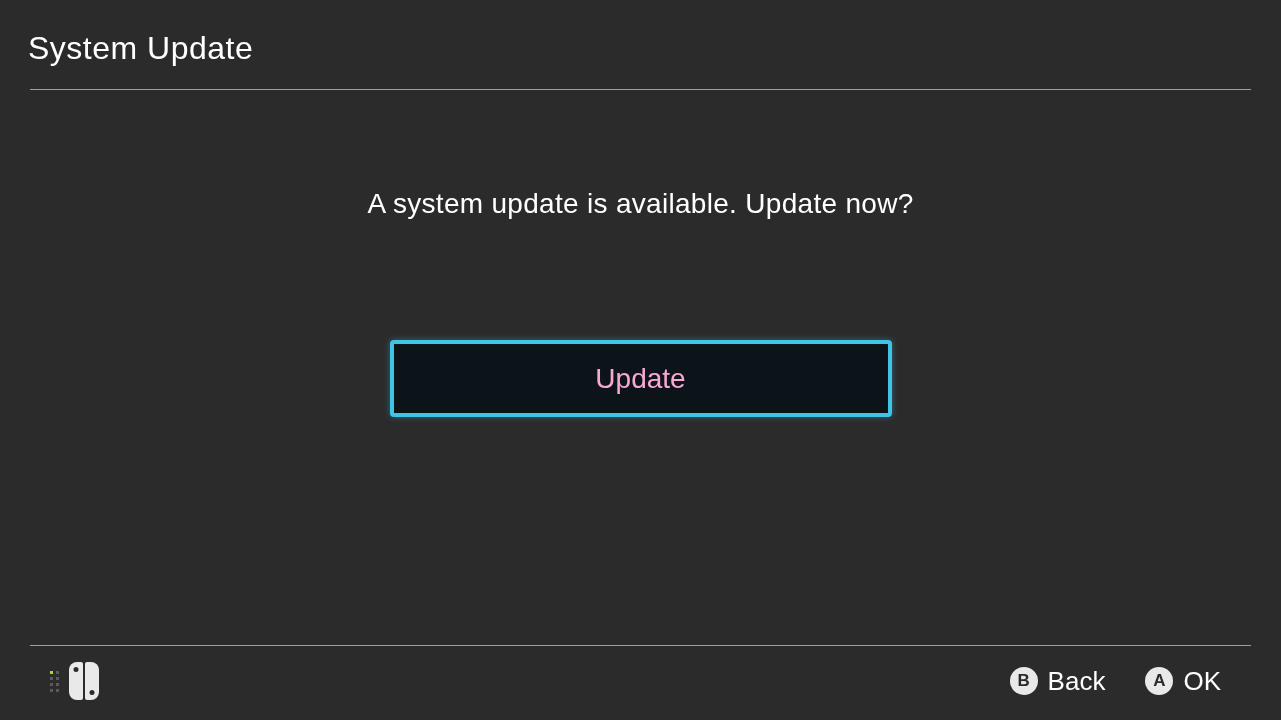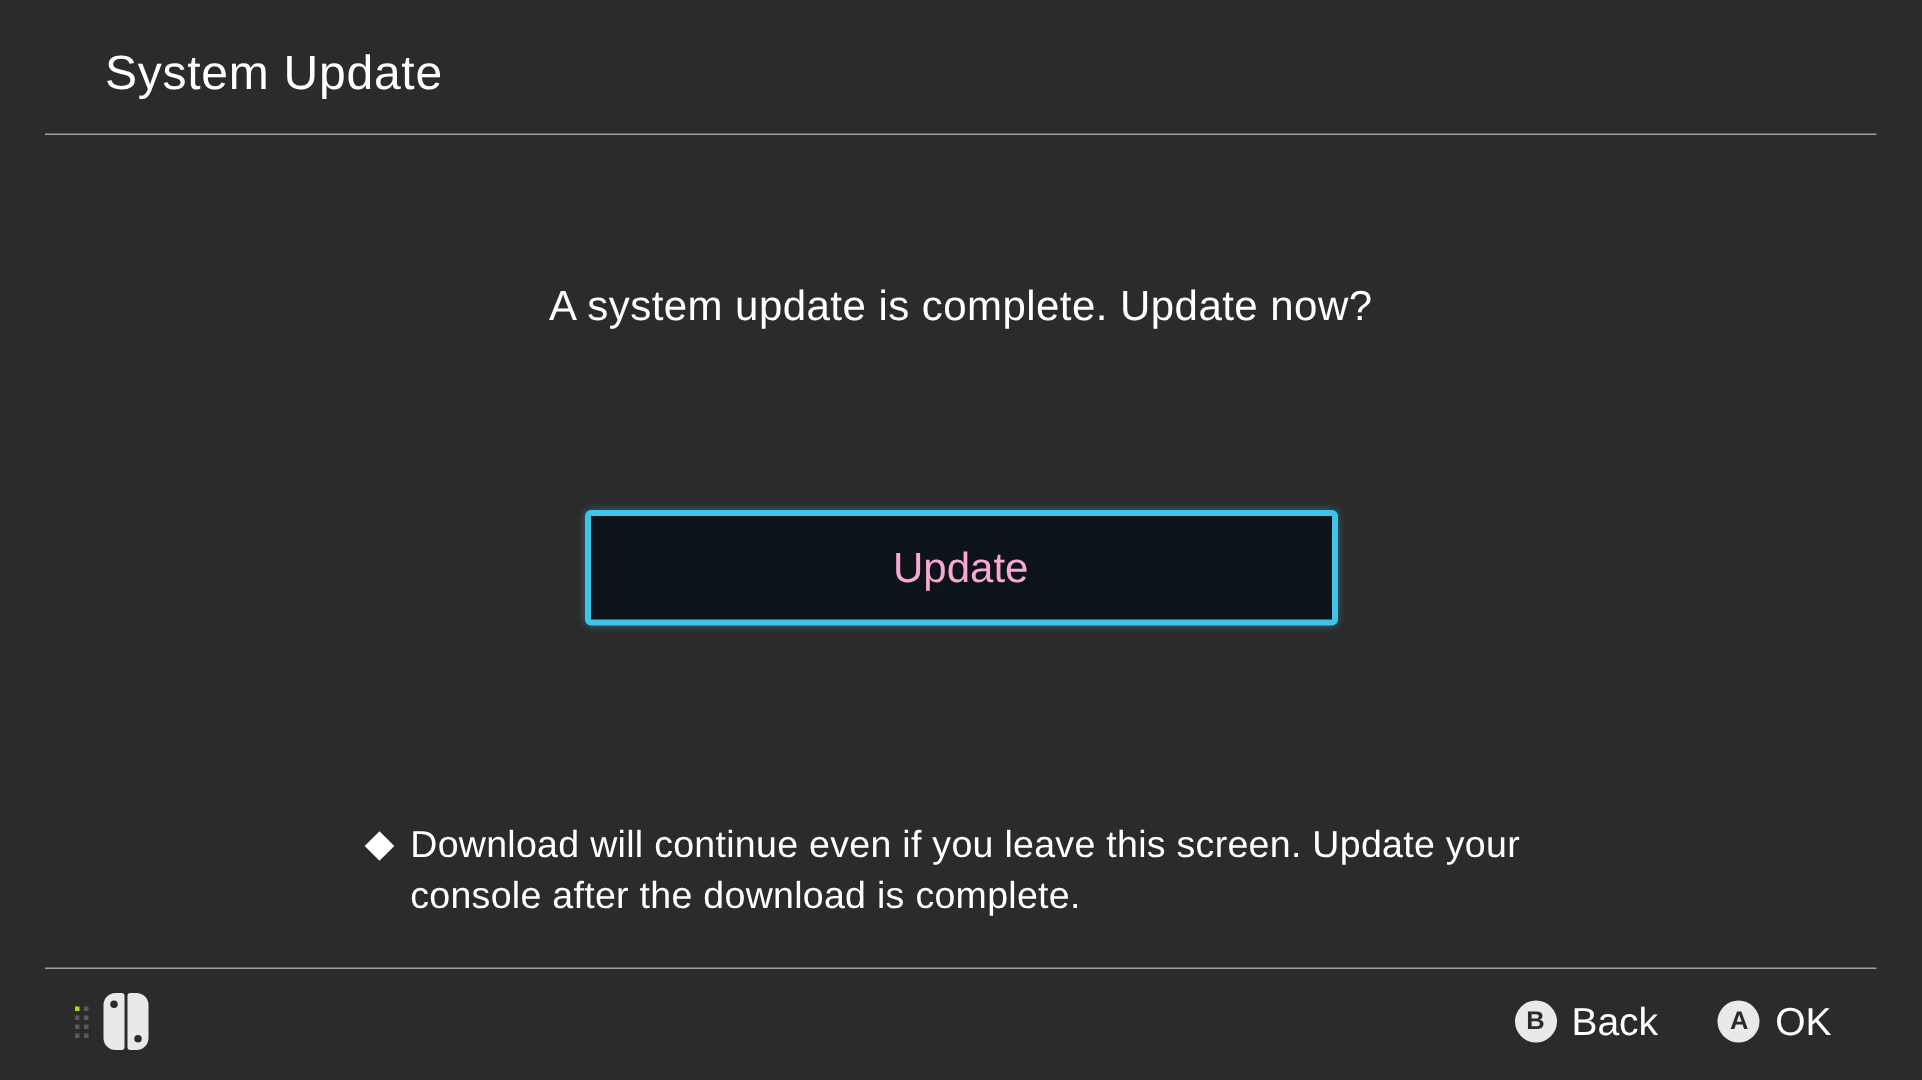--- a/index.html
+++ b/index.html
@@ -5,21 +5,21 @@
     * { margin: 0; padding: 0; box-sizing: border-box; }
     html, body { width: 1281px; height: 720px; overflow: hidden; }
     body {
       background: #2b2b2b;
       color: #ffffff;
       font-family: -apple-system, BlinkMacSystemFont, "Segoe UI", Arial, sans-serif;
       display: flex;
       flex-direction: column;
     }
     .header {
-      padding: 30px 0 22px 70px;
+      padding: 30px 0 22px 28px;
     }
     .page-title {
       font-size: 32px;
       font-weight: 400;
       letter-spacing: 0.5px;
     }
     .hr {
       height: 1px;
       background: rgba(255,255,255,0.55);
       margin: 0 30px;
@@ -119,30 +119,26 @@
   </style>
 </head>
 <body>
 
 <div class="header">
   <h1 class="page-title">System Update</h1>
 </div>
 <div class="hr"></div>
 
 <div class="main">
-  <div class="prompt">A system update is complete. Update now?</div>
+  <div class="prompt">A system update is available. Update now?</div>
 
   <button class="update-button">
     <span>Update</span>
   </button>
 
-  <div class="note-row">
-    <div class="diamond"></div>
-    <div class="note-text">Download will continue even if you leave this screen. Update your console after the download is complete.</div>
-  </div>
 </div>
 
 <div class="hr"></div>
 
 <div class="footer">
   <div class="controllers">
     <div class="dots">
       <span class="g"></span>
         <span></span>
       <span></span>

